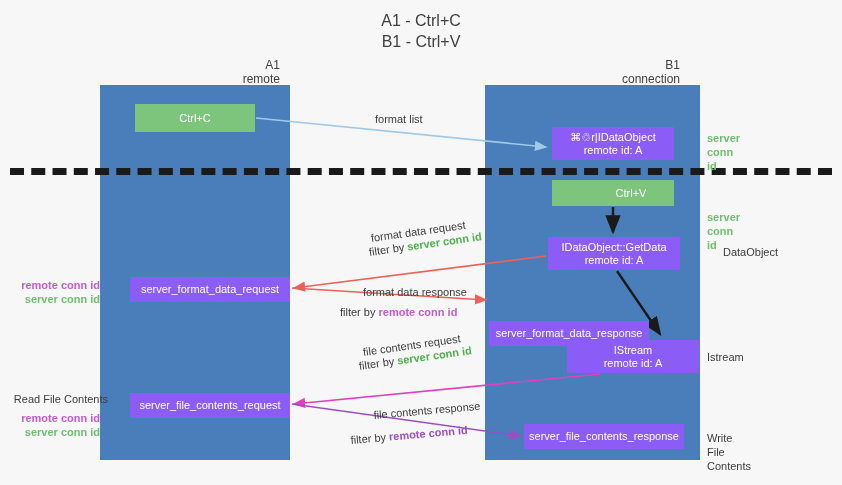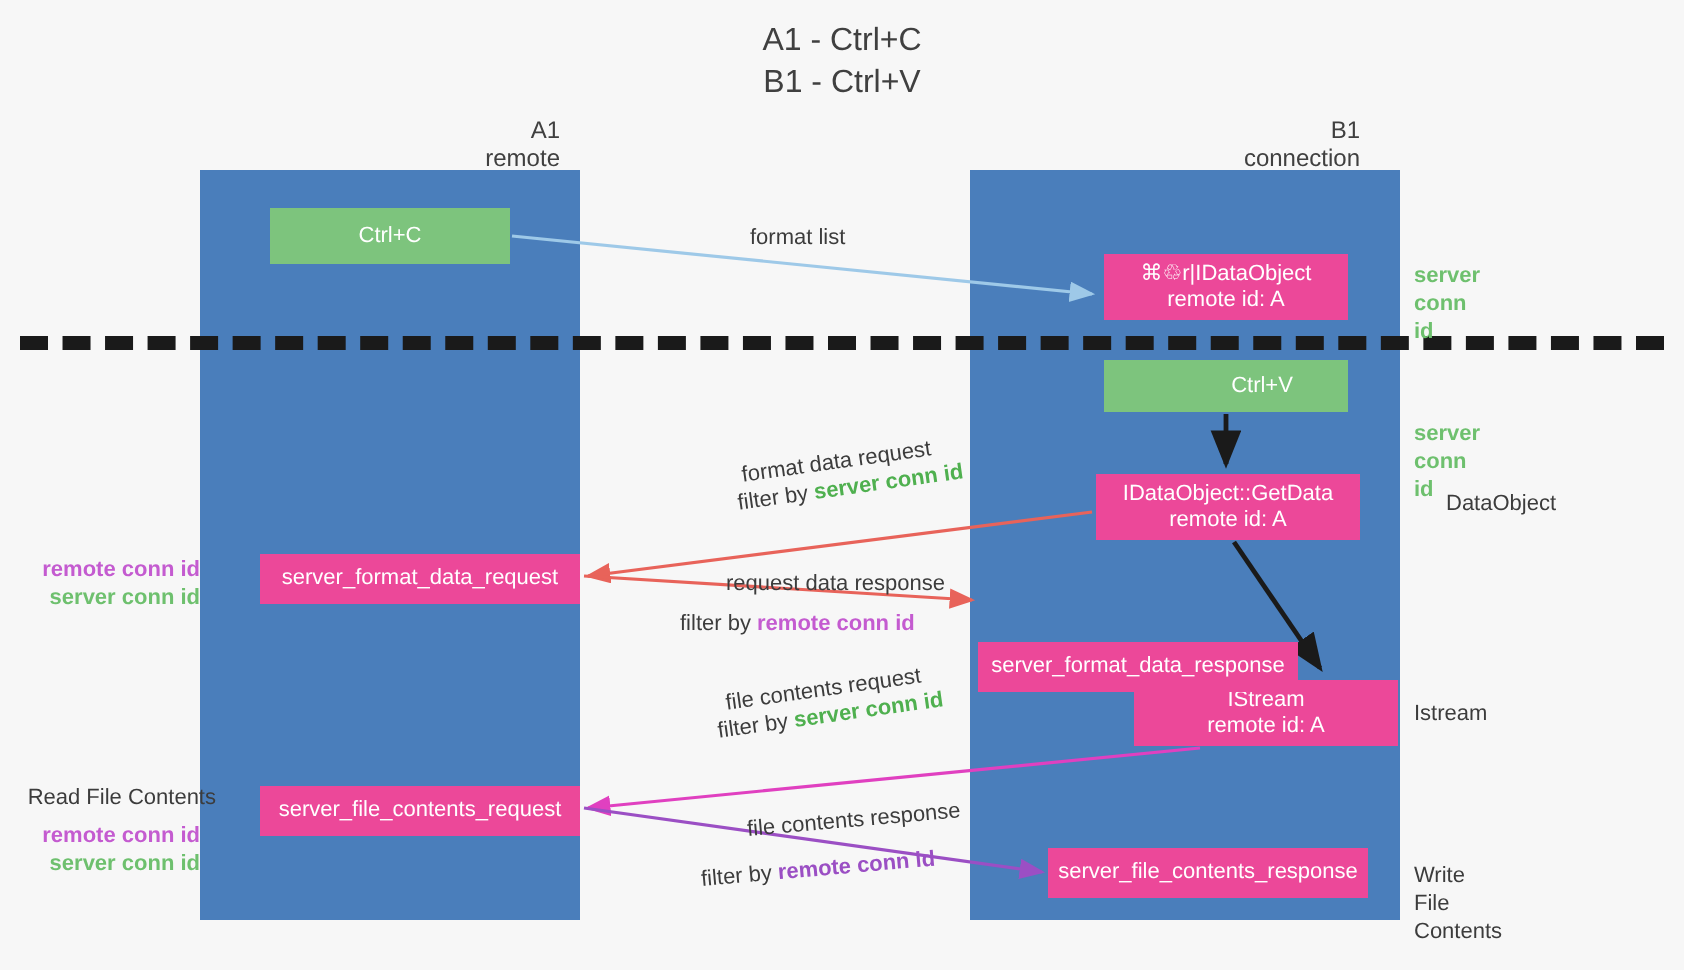--- a/index.html
+++ b/index.html
@@ -42,21 +42,21 @@
 
   
   .node{
     box-sizing:border-box;
     display:flex;flex-direction:column;
     align-items:center;justify-content:center;
     color:#ffffff;font-size:11px;line-height:13px;
     text-align:center;
   }
   .node.green{background:#7dc47d;}
-  .node.orange{background:#ec4899;}
+  .node.orange{background:#8b5cf6;}
 
   #n-ctrlc{left:135px;top:104px;width:120px;height:28px;}
   #n-idataobject{left:552px;top:127px;width:122px;height:33px;}
   #n-ctrlv{left:552px;top:180px;width:122px;height:26px;padding-left:36px;}
   #n-getdata{left:548px;top:237px;width:132px;height:33px;}
   #n-istream{left:567px;top:340px;width:132px;height:33px;}
   #n-fmt-req{left:130px;top:277px;width:160px;height:25px;}
   #n-fmt-resp{left:489px;top:288px;width:160px;height:25px;margin-top:33px;}
   #n-file-req{left:130px;top:393px;width:160px;height:25px;}
   #n-file-resp{left:524px;top:424px;width:160px;height:25px;}
@@ -217,21 +217,21 @@
     <div class="side green-t">server conn id</div>
   </div>
 
   <div class="abs edge-lab" id="e-format-list">format list</div>
 
   <div class="abs edge-lab" id="e-fmt-req">format data request</div>
   <div class="abs edge-lab" id="e-fmt-req-2">
     <span>filter by </span><span class="g">server conn id</span>
   </div>
 
-  <div class="abs edge-lab" id="e-fmt-resp">request data response</div>
+  <div class="abs edge-lab" id="e-fmt-resp">format data response</div>
   <div class="abs edge-lab" id="e-fmt-resp-2">
     <span>filter by </span><span class="m">remote conn id</span>
   </div>
 
   <div class="abs edge-lab" id="e-file-req">file contents request</div>
   <div class="abs edge-lab" id="e-file-req-2">
     <span>filter by </span><span class="g">server conn id</span>
   </div>
 
   <div class="abs edge-lab" id="e-file-resp">file contents response</div>

